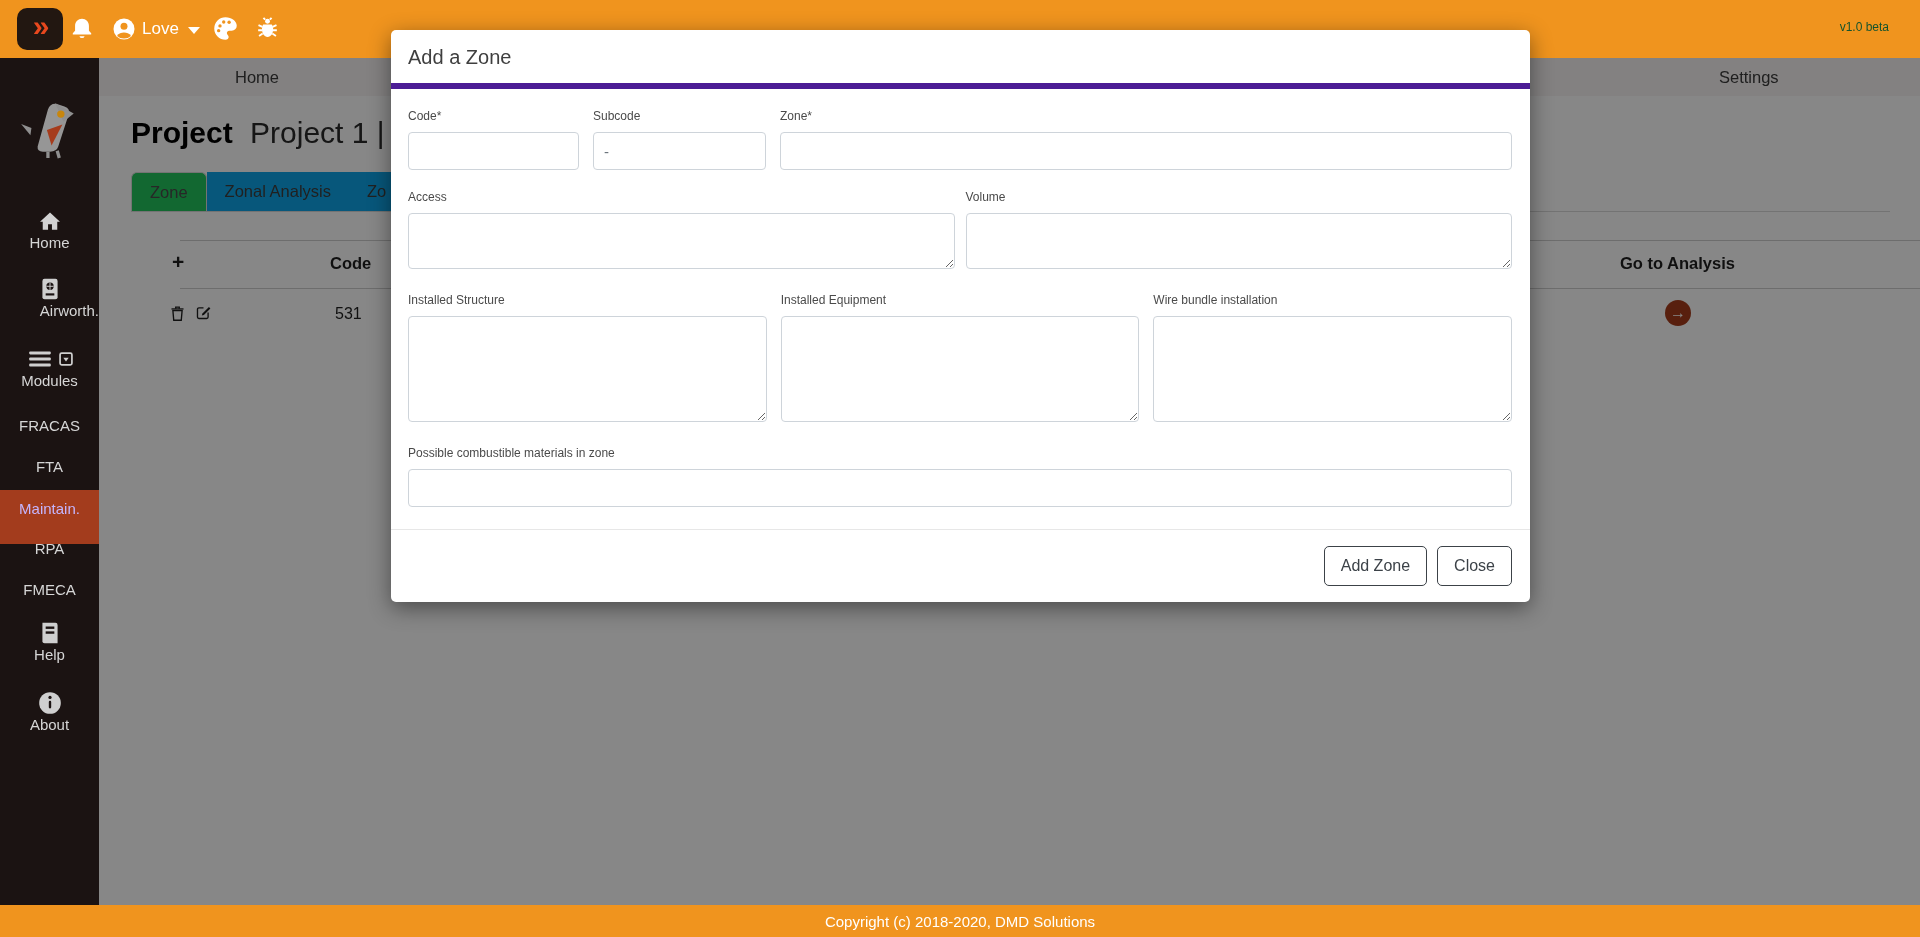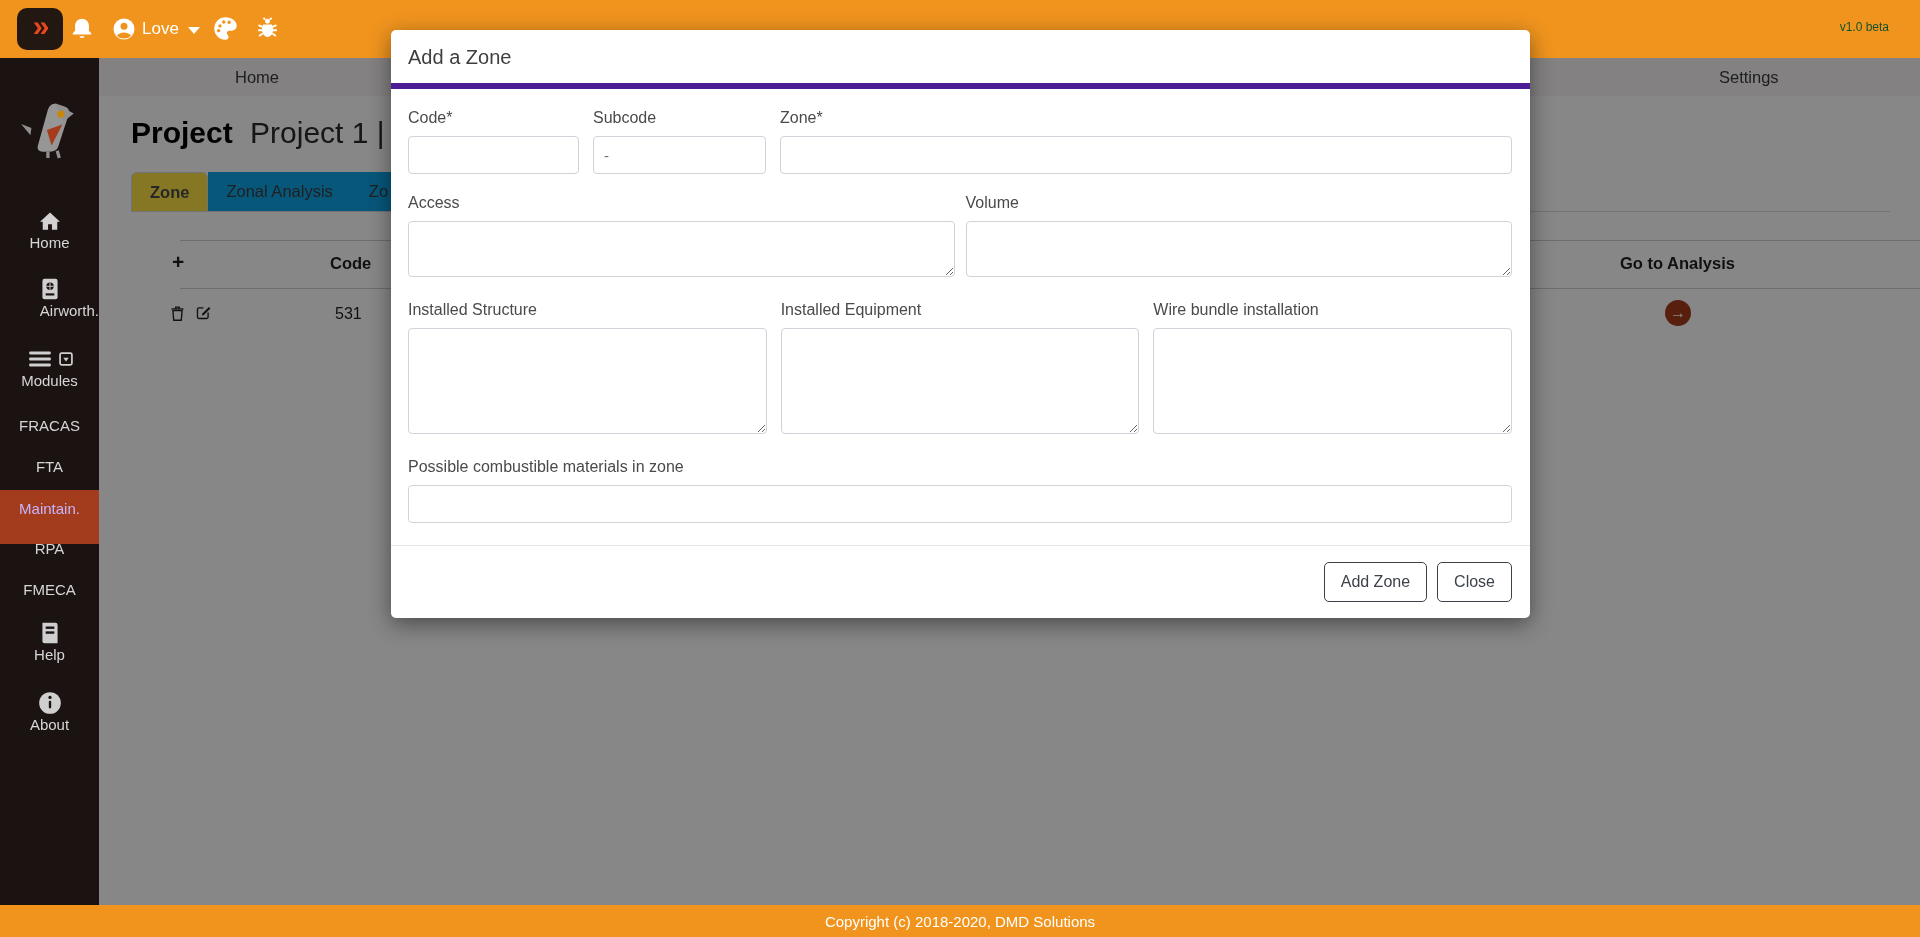--- a/index.html
+++ b/index.html
@@ -36,21 +36,21 @@
   .secnav { position:absolute; left:0; top:0; width:100%; height:38px; background:#f7f4f4; }
   .nav-link { position:absolute; top:10px; font-size:16.5px; color:#3b3b3b; cursor:pointer; }
   .nav-home { left:136px; }
   .nav-settings { left:1620px; }
   .page-title { position:absolute; left:32px; top:58px; font-size:30px; color:#2b2b2b; white-space:nowrap; }
   .pt-bold { color:#000000; font-weight:800; }
   .pt-rest { font-weight:400; margin-left:9px; margin-right:7px; }
   .pt-clip { color:#AC441F; font-weight:400; }
   .tabs { position:absolute; left:32px; top:114px; width:1759px; height:40px; display:flex; border-bottom:1px solid #d9d9d9; }
   .tab { padding:0 18px; display:flex; align-items:center; font-size:16.5px; color:#3e3e3e; background:#0ea5e9; cursor:pointer; }
-  .tab-active { background:#fde047; border:1px solid #dcdcdc; border-bottom:none; border-radius:6px 6px 0 0; color:#4a4a4a;font-weight:bold; }
+  .tab-active { background:#22c55e; border:1px solid #dcdcdc; border-bottom:none; border-radius:6px 6px 0 0; color:#4a4a4a; }
   .tab-clip { width:300px; }
   .tline { position:absolute; left:81px; width:1799px; border-top:1px solid #cfcfcf; }
   .tline1 { top:182px; } .tline2 { top:230px; width:1799px; }
   .th { position:absolute; font-weight:700; font-size:16.5px; color:#1f1f1f; }
   .th-plus { left:73px; top:192px; font-size:21px; cursor:pointer; }
   .th-code { left:231px; top:196px; }
   .th-analysis { left:1521px; top:196px; }
   .row-icon { position:absolute; width:17px; height:17px; cursor:pointer; }
   .ri-trash { left:70px; top:247px; }
   .ri-edit { left:96px; top:246px; }
@@ -68,21 +68,21 @@
   
   .modal { position:absolute; left:391px; top:30px; width:1139px; background:#fff; border-radius:5px; z-index:50;
     box-shadow:0 6px 22px rgba(0,0,0,0.45); }
   .modal-header { padding:16px 17px 14px; border-bottom:6px solid #4c1d95; }
   .modal-title { font-size:20px; color:#3f3f3f; }
   .modal-body { padding:20px 18px 8px 17px; }
   .mrow { display:flex; margin-bottom:20px; }
   .mrow1 { gap:14px; } .mrow2 { gap:11px; } .mrow3 { gap:14px; }
   .f-code { width:171px; } .f-subcode { width:173px; } .f-zone { flex:1; }
   .half { flex:1; } .third { flex:1; } .full { width:100%; }
-  .flabel { display:block; font-size:16px; color:#4a4a4a; margin-bottom:9px; }
+  .flabel { display:block; font-size:12px; color:#4a4a4a; margin-bottom:9px; }
   .finput { width:100%; height:38px; border:1px solid #ced4da; border-radius:4px; padding:0 10px;
     font-size:15px; color:#6c757d; background:#fff; font-family:"Liberation Sans", sans-serif; }
   .ftext { width:100%; border:1px solid #ced4da; border-radius:4px; padding:6px 10px; font-size:15px; color:#495057;
     background:#fff; resize:both; font-family:"Liberation Sans", sans-serif; }
   .ta-sm { height:56px; } .ta-lg { height:106px; }
   .modal-footer { border-top:1px solid #e7e7e7; padding:16px 18px; display:flex; justify-content:flex-end; gap:10px; }
   .mbtn { background:#fff; border:1px solid #3c4248; border-radius:5px; color:#3c4248; font-size:16px;
     padding:0 16px; height:40px; cursor:pointer; font-family:"Liberation Sans", sans-serif; }
 </style>
 </head>

